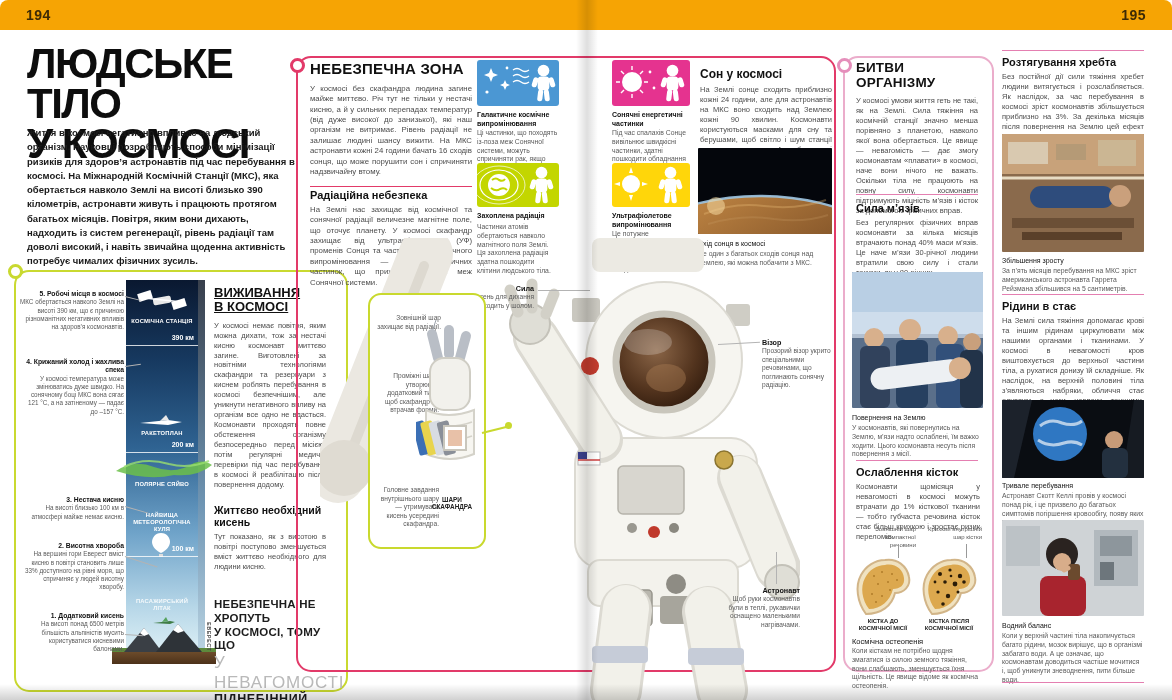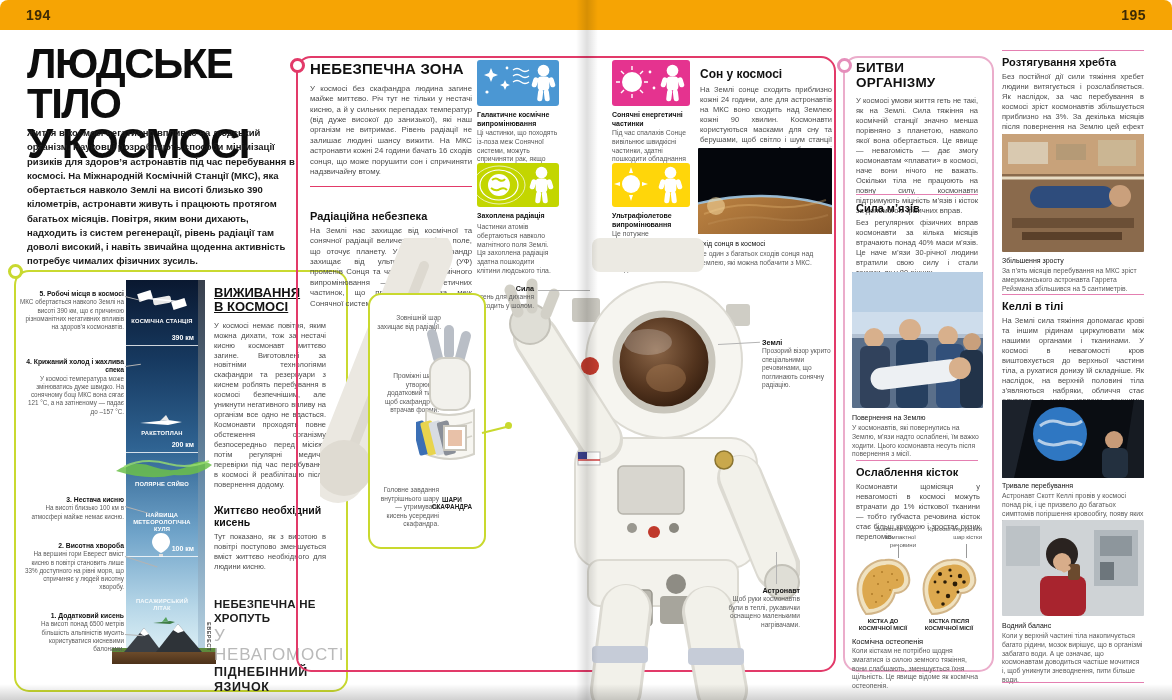--- a/index.html
+++ b/index.html
@@ -166,34 +166,35 @@
     <div class="h-sub" style="font-size:13px;line-height:1.1;text-decoration:underline;">
       <div>ВИЖИВАННЯ</div>
       <div>В КОСМОСІ</div>
     </div>
     <div class="body-sm" style="margin-top:6px;width:112px;">У космосі немає повітря, яким можна дихати, тож за нестачі кисню космонавт миттєво загине. Виготовлені за новітніми технологіями скафандри та резервуари з киснем роблять перебування в космосі безпечнішим, але уникнути негативного впливу на організм все одно не вдасться. Космонавти проходять повне обстеження організму безпосередньо перед місією, потім регулярні медичні перевірки під час перебування в космосі й реабілітацію після повернення додому.</div>
     <div class="h-sub" style="margin-top:14px;width:110px;font-size:10.5px;line-height:1.15;">Життєво необхідний кисень</div>
     <div class="body-sm" style="margin-top:4px;width:112px;">Тут показано, як з висотою в повітрі поступово зменшується вміст життєво необхідного для людини кисню.</div>
   </div>
   <div class="abs" style="left:214px;top:598px;width:122px;">
     <div class="fact1">НЕБЕЗПЕЧНА НЕ ХРОПУТЬ</div>
+    <div class="fact1">У КОСМОСІ, ТОМУ ЩО</div>
     <div class="fact3">У НЕВАГОМОСТІ</div>
     <div class="fact4">ПІДНЕБІННИЙ ЯЗИЧОК</div>
 
   </div>
 
   <div class="frame red" style="left:296px;top:56px;width:536px;height:612px;"></div>
   <div class="ring red" style="left:290px;top:58px;"></div>
 
   <div class="abs" style="left:310px;top:60px;width:162px;">
     <div class="h-major">НЕБЕЗПЕЧНА ЗОНА</div>
     <div class="body-sm" style="margin-top:7px;font-size:7.8px;">У космосі без скафандра людина загине майже миттєво. Річ тут не тільки у нестачі кисню, а й у сильних перепадах температур (від дуже високої до занизької), які наш організм не витримає. Рівень радіації не залишає людині шансу вижити. На МКС астронавти кожні 24 години бачать 16 сходів сонця, що може порушити сон і спричиняти надзвичайну втому.</div>
   </div>
   <div class="dvr-red" style="left:310px;top:186px;width:162px;"></div>
-  <div class="abs" style="left:310px;top:210px;width:162px;">
+  <div class="abs" style="left:310px;top:189px;width:162px;">
     <div class="h-sub">Радіаційна небезпека</div>
     <div class="body-sm" style="margin-top:4px;font-size:7.8px;">На Землі нас захищає від космічної та сонячної радіації величезне магнітне поле, що оточує планету. У космосі скафандр захищає від ультрафіолетових (УФ) променів Сонця та частково від космічного випромінювання — високоенергетичних частинок, що приходять із-поза меж Сонячної системи.</div>
   </div>
 
   <div class="tile" style="left:477px;top:60px;width:82px;height:46px;background:#4B97D3;">
     <svg width="82" height="46" viewBox="0 0 82 46">
       <path d="M14 8 l2 5 5 2 -5 2 -2 5 -2 -5 -5 -2 5 -2 z" fill="#fff"></path>
       <path d="M28 20 l1.5 3.5 3.5 1.5 -3.5 1.5 -1.5 3.5 -1.5 -3.5 -3.5 -1.5 3.5 -1.5 z" fill="#fff"></path>
       <circle cx="10" cy="32" r="1.6" fill="#fff"></circle>
         <circle cx="30" cy="8" r="1.4" fill="#fff"></circle>
@@ -336,21 +337,21 @@
     <rect x="368" y="410" width="56" height="17" rx="4" fill="#c6ccd8"></rect>
   </svg>
 
   <div class="abs" style="left:448px;top:284px;width:86px;text-align:right;">
     <div class="suit-t">Сила</div>
     <div class="suit-b">Кисень для дихання надходить у шолом.</div>
   </div>
   <div class="lead-line" style="left:538px;top:290px;width:52px;"></div>
 
   <div class="abs" style="left:762px;top:338px;width:72px;">
-    <div class="suit-t">Землі</div>
+    <div class="suit-t">Візор</div>
     <div class="suit-b">Прозорий візор укрито спеціальними речовинами, що поглинають сонячну радіацію.</div>
   </div>
   <div class="lead-line" style="left:718px;top:344px;width:42px;transform:rotate(-3deg);"></div>
 
   <div class="abs" style="left:722px;top:586px;width:78px;text-align:right;">
     <div class="suit-t">Астронавт</div>
     <div class="suit-b">Щоб руки космонавтів були в теплі, рукавички оснащено маленькими нагрівачами.</div>
   </div>
   <div class="abs" style="left:776px;top:552px;width:1px;height:32px;background:#b3b3b3;"></div>
 
@@ -482,21 +483,21 @@
       <circle cx="118" cy="62" r="11" fill="#caa07c"></circle>
       <rect x="10" y="84" width="122" height="10" fill="#6b4f36"></rect>
       <rect x="20" y="98" width="100" height="8" fill="#5a402a"></rect>
     </svg>
   </div>
   <div class="abs capt-t" style="left:1002px;top:257px;width:142px;">Збільшення зросту</div>
   <div class="abs capt-b" style="left:1002px;top:267px;width:142px;">За п’ять місяців перебування на МКС зріст американського астронавта Гаррета Рейзмана збільшився на 5 сантиметрів.</div>
 
   <div class="dvr-pink" style="left:1002px;top:294px;width:142px;"></div>
   <div class="abs" style="left:1002px;top:300px;width:142px;">
-    <div class="h-sub">Келлі в тілі</div>
+    <div class="h-sub">Рідини в стає</div>
     <div class="body-sm" style="margin-top:4px;">На Землі сила тяжіння допомагає крові та іншим рідинам циркулювати між нашими органами і тканинами. У космосі в невагомості кров виштовхується до верхньої частини тіла, а рухатися донизу їй складніше. Як наслідок, на верхній половині тіла з’являються набряки, обличчя стає одутлим, а ноги, навпаки, тоншими. Також кров може тиснути на зоровий нерв, погіршуючи зір.</div>
   </div>
   <div class="photo" style="left:1002px;top:400px;width:142px;height:78px;">
     <svg width="142" height="78" viewBox="0 0 142 78">
       <rect width="142" height="78" fill="#0a0d12"></rect>
       <polygon points="0,0 30,0 12,78 0,78" fill="#1c222b"></polygon>
       <polygon points="142,0 142,78 120,78 132,0" fill="#161b22"></polygon>
       <circle cx="58" cy="34" r="27" fill="#2f77c2"></circle>
       <path d="M38 26 q10 -8 22 -3 q12 4 20 -2 M36 40 q12 8 26 3 q10 -3 18 2" stroke="#eef4f8" stroke-width="3" fill="none" opacity=".7"></path>
       <circle cx="112" cy="40" r="9" fill="#c89b78"></circle>

